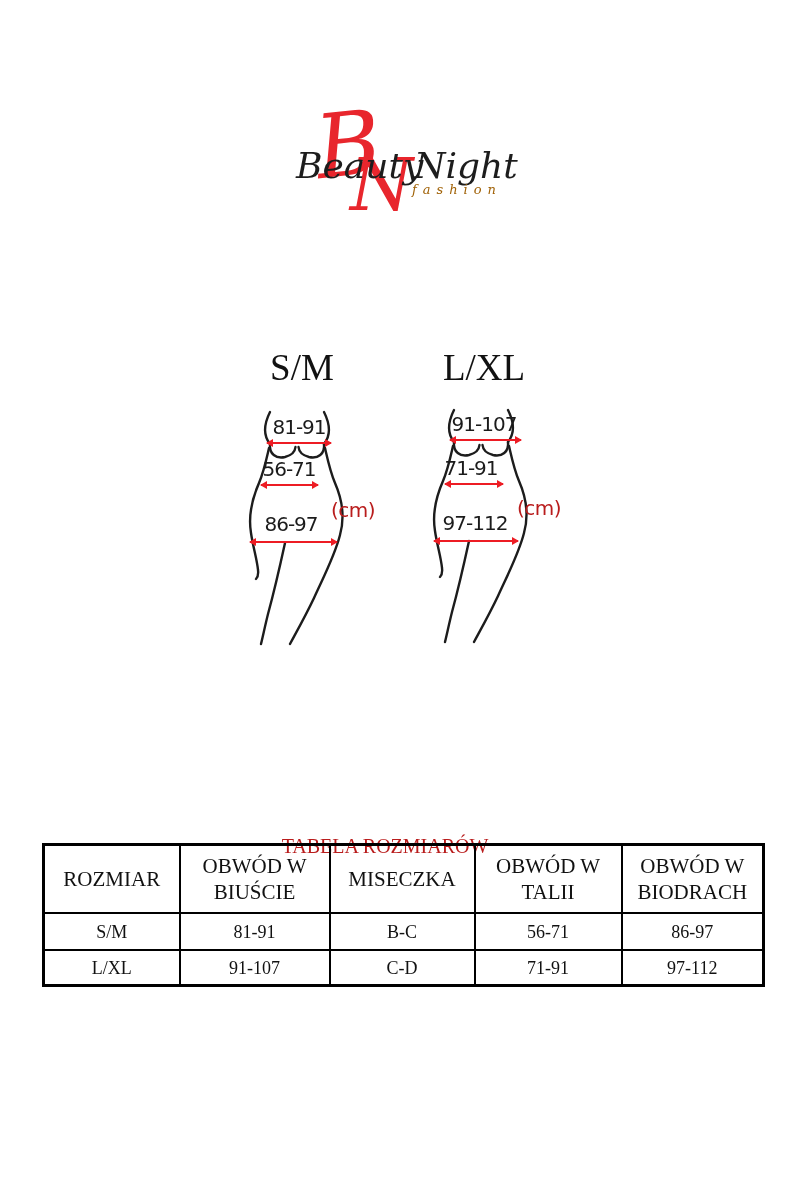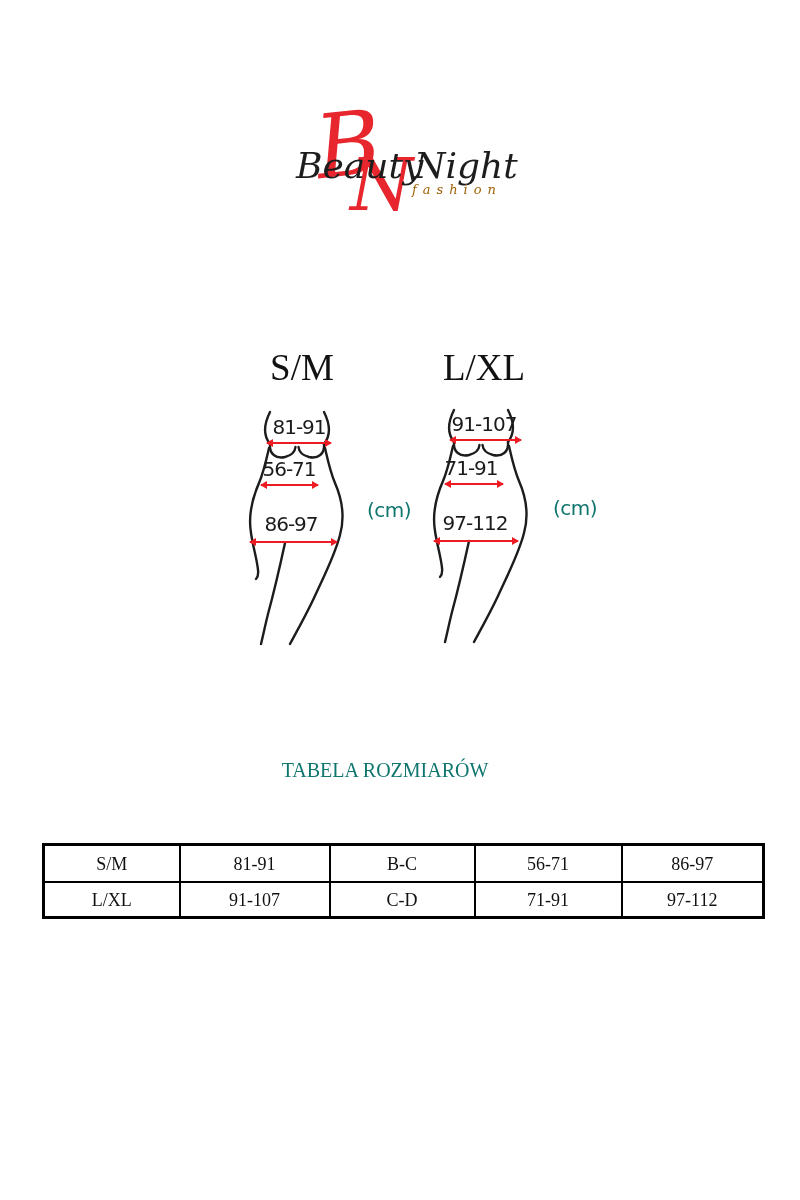--- a/index.html
+++ b/index.html
@@ -27,21 +27,21 @@
   .fig-label.lxl{left:484px;top:349px;}
 
   .silhouette{position:absolute;width:110px;height:260px;}
   .silhouette.sm{left:240px;top:398px;}
   .silhouette.lxl{left:424px;top:396px;}
 
   .mlabel{position:absolute;font-family:"DejaVu Sans",sans-serif;font-size:20px;
           line-height:1.1;color:#1b1b1b;letter-spacing:-1px;transform:translateX(-50%);
           white-space:nowrap;}
   .cmlabel{position:absolute;font-family:"DejaVu Sans",sans-serif;font-size:20px;
-          line-height:1.1;color:#0f766e;letter-spacing:-0.5px;white-space:nowrap;margin-left:36px;}
+          line-height:1.1;color:#b91c1c;letter-spacing:-0.5px;white-space:nowrap;}
 
   .marrow{position:absolute;height:2px;background:#ed1c24;}
   .marrow::before{content:"";position:absolute;left:-1px;top:-3px;width:0;height:0;
       border-right:7px solid #ed1c24;border-top:4px solid transparent;border-bottom:4px solid transparent;}
   .marrow::after{content:"";position:absolute;right:-1px;top:-3px;width:0;height:0;
       border-left:7px solid #ed1c24;border-top:4px solid transparent;border-bottom:4px solid transparent;}
 
   
   .sm-bust-label{left:299px;top:416px;}
   .sm-bust-arrow{left:267px;top:442px;width:64px;}
@@ -54,22 +54,22 @@
   
   .lxl-bust-label{left:484px;top:413px;}
   .lxl-bust-arrow{left:450px;top:439px;width:71px;}
   .lxl-waist-label{left:471px;top:457px;}
   .lxl-waist-arrow{left:445px;top:483px;width:58px;}
   .lxl-cm{left:517px;top:497px;}
   .lxl-hip-label{left:475px;top:512px;}
   .lxl-hip-arrow{left:434px;top:540px;width:84px;}
 
   
-  .table-title{position:absolute;left:385px;top:760px;transform:translateX(-50%);
-      font-size:20px;line-height:1;color:#0f766e;white-space:nowrap;}
+  .table-title{position:absolute;left:385px;top:836px;transform:translateX(-50%);
+      font-size:20px;line-height:1;color:#b91c1c;white-space:nowrap;}
   .size-table{position:absolute;left:42px;top:843px;border-collapse:collapse;
       table-layout:fixed;width:720px;}
   .size-table td,.size-table th{border:2px solid #000;text-align:center;vertical-align:middle;
       padding:0;color:#111;font-weight:normal;}
   .size-table{border:3px solid #000;}
   .size-table th{font-size:21px;line-height:1.25;height:66px;}
   .size-table td{font-size:18px;line-height:1;}
   .size-table tr.r1 td{height:35px;}
   .size-table tr.r2 td{height:33px;}
 </style>
@@ -133,20 +133,27 @@
 
   <table class="size-table">
     <colgroup>
       <col style="width:136px">
         <col style="width:150px">
         <col style="width:145px">
       <col style="width:147px">
         <col style="width:142px">
     </colgroup>
     <tbody>
+        <tr>
+      <th>ROZMIAR</th>
+      <th>OBWÓD W BIUŚCIE</th>
+      <th>MISECZKA</th>
+      <th>OBWÓD W TALII</th>
+      <th>OBWÓD W BIODRACH</th>
+    </tr>
     <tr class="r1">
       <td>S/M</td>
       <td>81-91</td>
       <td>B-C</td>
       <td>56-71</td>
       <td>86-97</td>
     </tr>
     <tr class="r2">
       <td>L/XL</td>
       <td>91-107</td>

